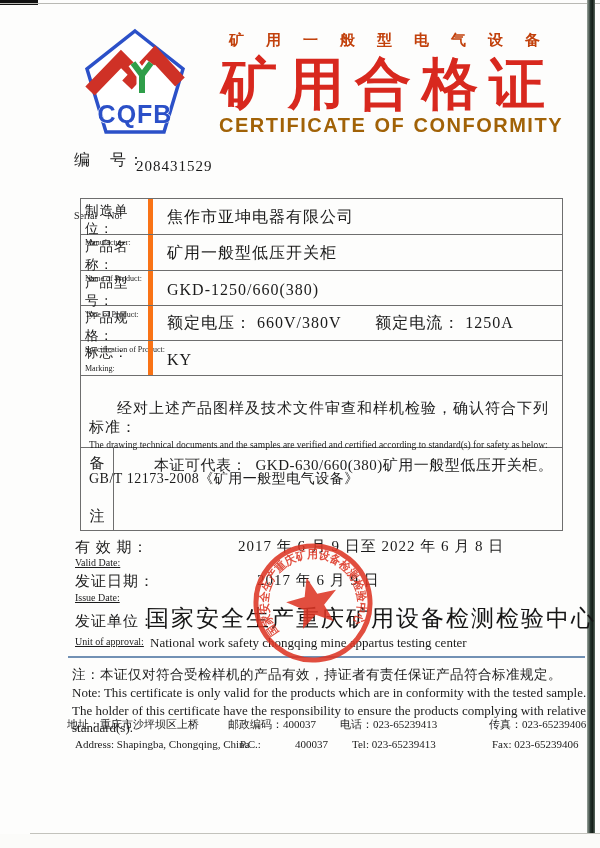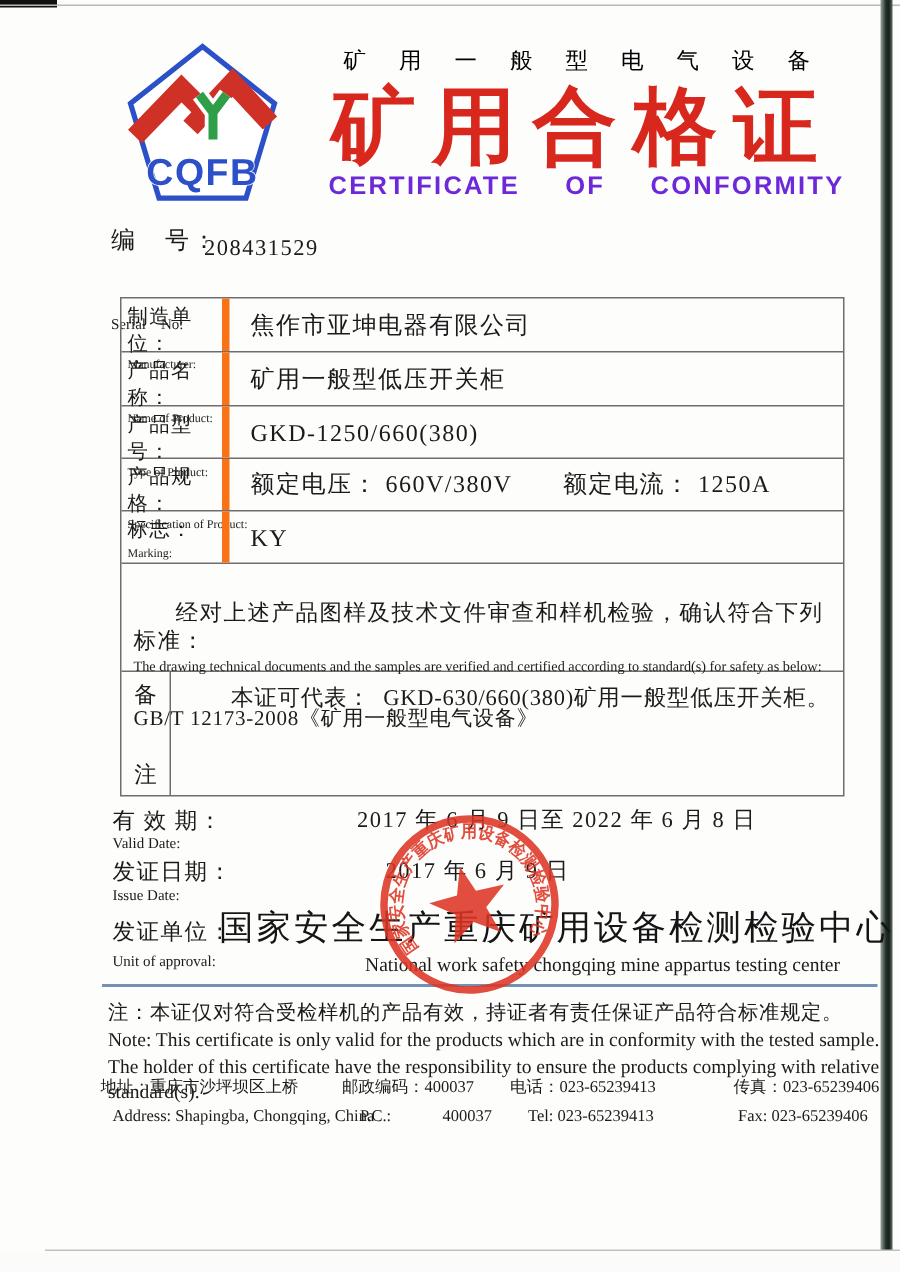--- a/index.html
+++ b/index.html
@@ -12,25 +12,25 @@
 
   
   .scan-top-black{left:0;top:0;width:38px;height:5px;background:#111;}
   .scan-top-line{left:0;top:3px;width:600px;height:1px;background:#b9b9b4;}
   .scan-right-band{right:5px;top:0;width:8px;height:834px;
      background:linear-gradient(to right,#9aa49c,#22312a 45%,#15201a 70%,#5c6b60);}
   .scan-bottom-line{left:30px;top:833px;width:570px;height:1px;background:#c2c2bc;}
   .scan-bottom{left:0;top:834px;width:600px;height:14px;background:#fbfbf9;}
 
   
-  .subtitle{left:229px;top:31px;font-size:15px;font-weight:normal;letter-spacing:22px;color:#000000;white-space:nowrap;text-align:right;}
+  .subtitle{left:229px;top:31px;font-size:15px;font-weight:bold;letter-spacing:22px;color:#c2410c;white-space:nowrap;text-align:right;}
   .title{left:221px;top:47px;font-size:56px;font-weight:bold;letter-spacing:11px;color:#d8281e;white-space:nowrap;
          font-family:"Liberation Sans","DejaVu Sans",sans-serif;}
   .title-en{left:219px;top:114px;width:344px;display:flex;justify-content:space-between;
-            font-size:17px;font-weight:bold;letter-spacing:1.5px;color:#6d28d9;}
+            font-size:20px;font-weight:bold;letter-spacing:1.5px;color:#a16207;}
 
   
   .serial-cn{left:74px;top:150px;font-size:16px;letter-spacing:2px;}
   .serial-val{left:136px;top:158px;font-size:15px;letter-spacing:1px;}
   .serial-en{left:74px;top:177px;font-size:10px;margin-top:32px;}
 
   
   .ctable{left:80px;top:198px;width:483px;height:333px;border:1px solid #6e6e6e;box-sizing:border-box;}
   .trow{display:flex;box-sizing:border-box;border-bottom:1px solid #6e6e6e;}
   .trow:last-child{border-bottom:none;}
@@ -45,23 +45,23 @@
   .stmt-cn{font-size:15px;text-indent:28px;letter-spacing:1px;margin-top:19px;}
   .stmt-en{font-size:9.5px;margin-top:3px;white-space:nowrap;}
   .stmt-std{font-size:14px;margin-top:20px;letter-spacing:0.5px;}
   .remark-label{width:33px;display:flex;flex-direction:column;justify-content:space-between;
                 align-items:center;border-right:1px solid #6e6e6e;box-sizing:border-box;
                 padding:6px 0 4px 0;font-size:15px;}
   .remark-val{flex:1;font-size:15px;padding:8px 6px 0 40px;letter-spacing:0.5px;}
 
   
   .f15{font-size:15px;letter-spacing:1px;}
-  .f10{font-size:10px;}
+  .f10{font-size:10px;text-decoration:underline;}
   .auth-cn{left:146px;top:603px;font-size:23px;letter-spacing:2px;white-space:nowrap;color:#151515;}
-  .auth-en{left:150px;top:635px;width:410px;text-align:right;font-size:13px;}
+  .auth-en{left:150px;top:635px;width:410px;text-align:left;font-size:13px;}
   .blue-line{left:68px;top:656px;width:517px;height:2px;background:#7291b4;}
 
   
   .note-cn{left:72px;top:666px;font-size:13.5px;letter-spacing:0.5px;white-space:nowrap;}
   .note-en{left:72px;top:684px;width:515px;font-size:13px;line-height:17.5px;}
   .foot{font-size:11px;white-space:nowrap;}
   .foot .lab{letter-spacing:0;}
 
   
   .stamp{left:246px;top:536px;width:134px;height:134px;transform:rotate(-6deg);opacity:0.87;}

